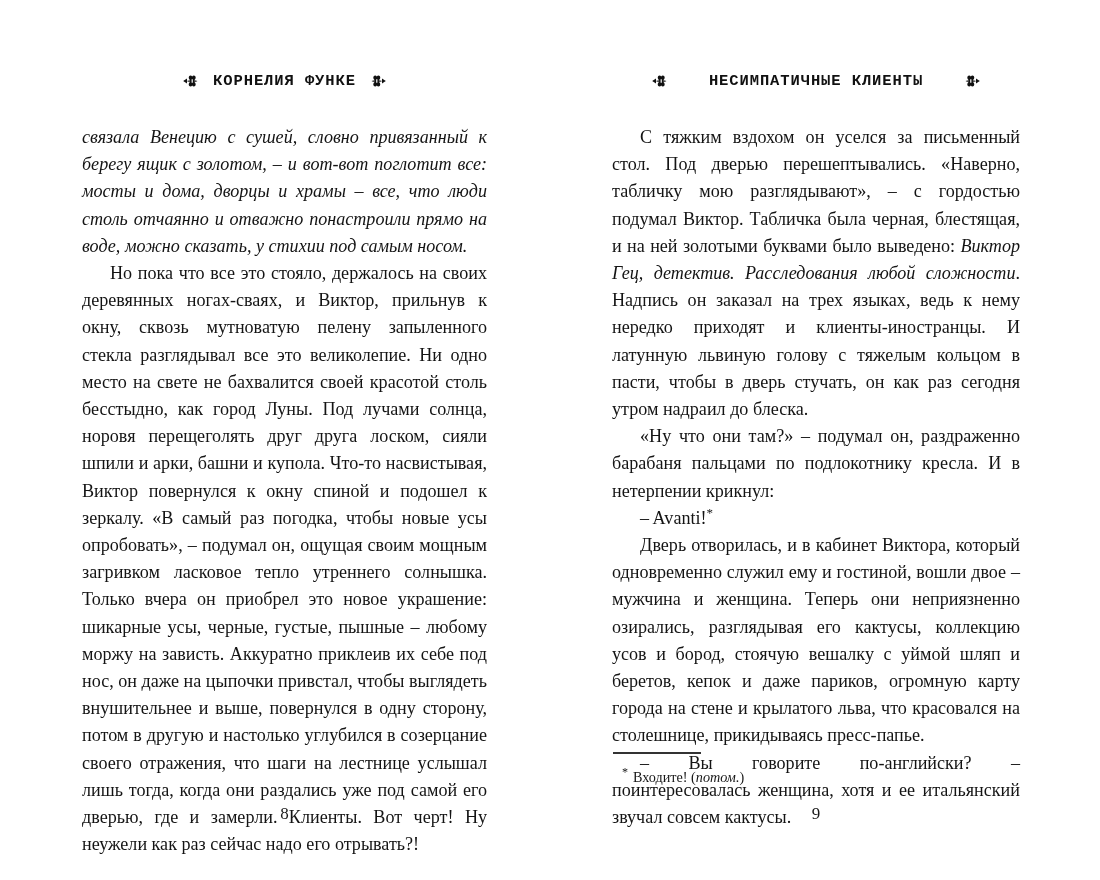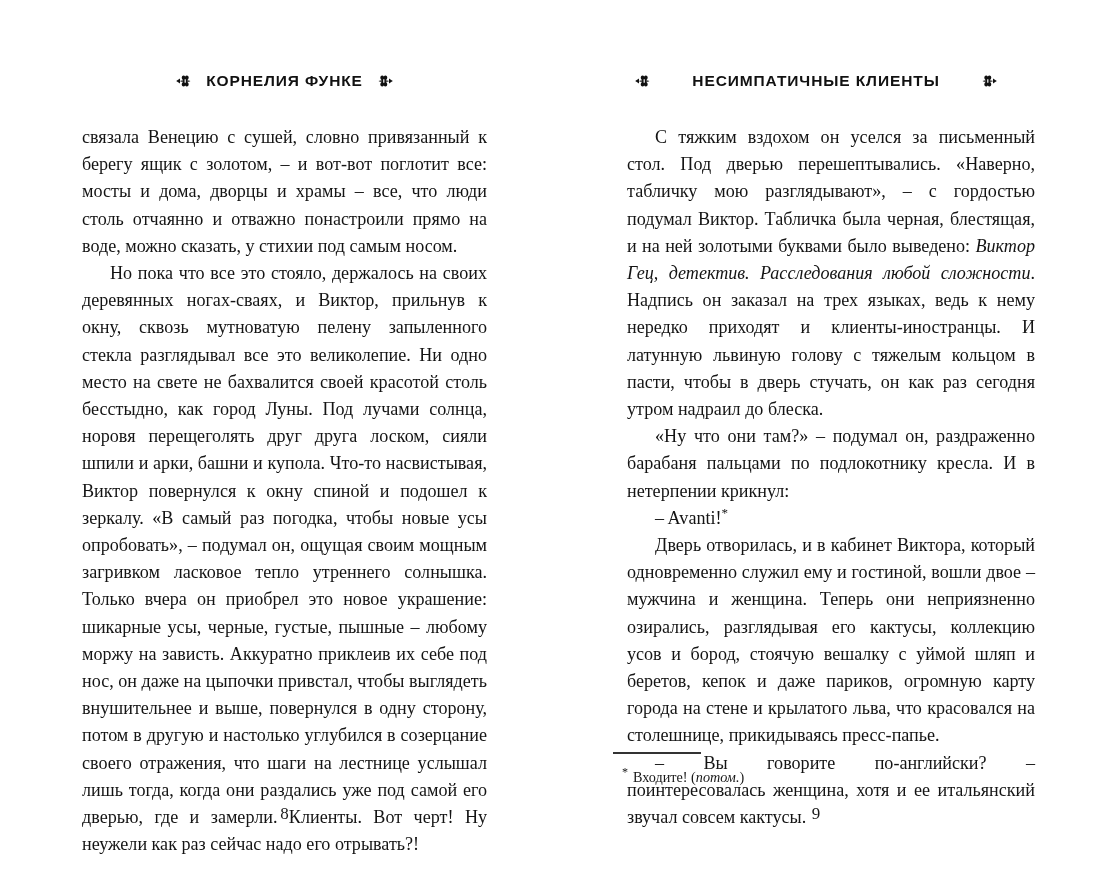--- a/index.html
+++ b/index.html
@@ -39,21 +39,21 @@
     align-items: center;
     justify-content: center;
     gap: 13px;
     white-space: nowrap;
   }
   .page.left  .running-head { left: 82px;  width: 405px; }
   .page.right .running-head { left: 612px - 550px; width: 408px; }
   .page.right .running-head { left: 62px; width: 408px; gap: 40px; }
 
   .running-head .head-text {
-    font-family: Liberation Sans, sans-serif;
+    font-family: Liberation Mono, monospace;
     font-size: 15.5px;
     letter-spacing: 0.9px;
     font-weight: 700;
     color: #111111;
     text-transform: uppercase;
   }
 
   .fleuron {
     display: inline-block;
     width: 18px;
@@ -70,27 +70,27 @@
     position: absolute;
     top: 124px;
     font-size: 18.1px;
     line-height: 27.2px;
     text-align: justify;
     text-justify: inter-word;
     hyphens: manual;
     color: #141414;
   }
   .page.left .column  { left: 82px; width: 405px; }
-  .page.right .column { left: 77px; width: 408px; }
+  .page.right .column { left: 62px; width: 408px; }
 
   .column p {
     margin: 0;
     text-indent: 1.55em;
   }
-  .column p.no-indent { text-indent: 0; }
+  .column p.no-indent { text-indent: 0; font-style: italic; }
   .column p em { font-style: italic; }
 
   sup.fn-ref {
     font-size: 0.72em;
     line-height: 0;
     vertical-align: super;
   }
 
   
   .footnote-area {

